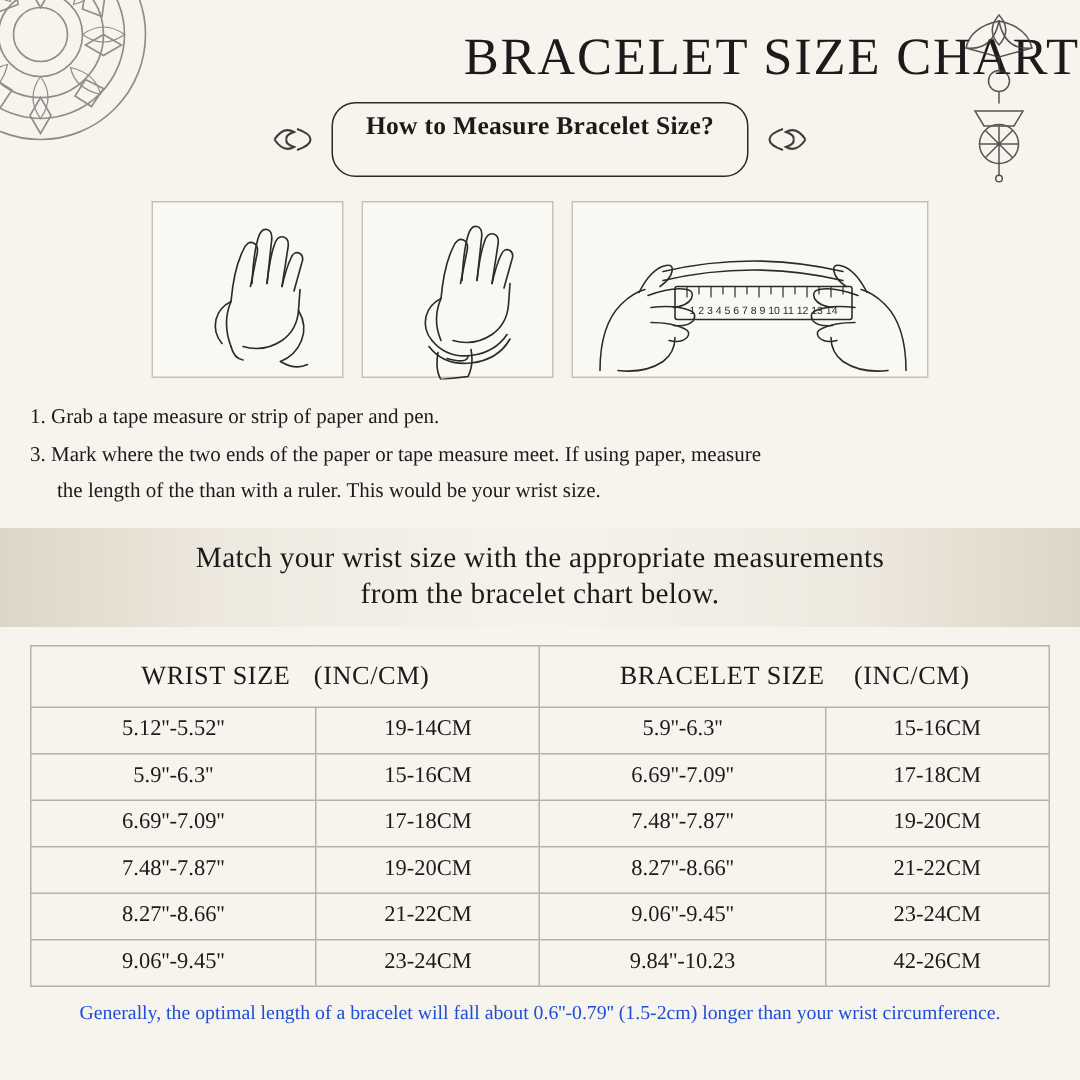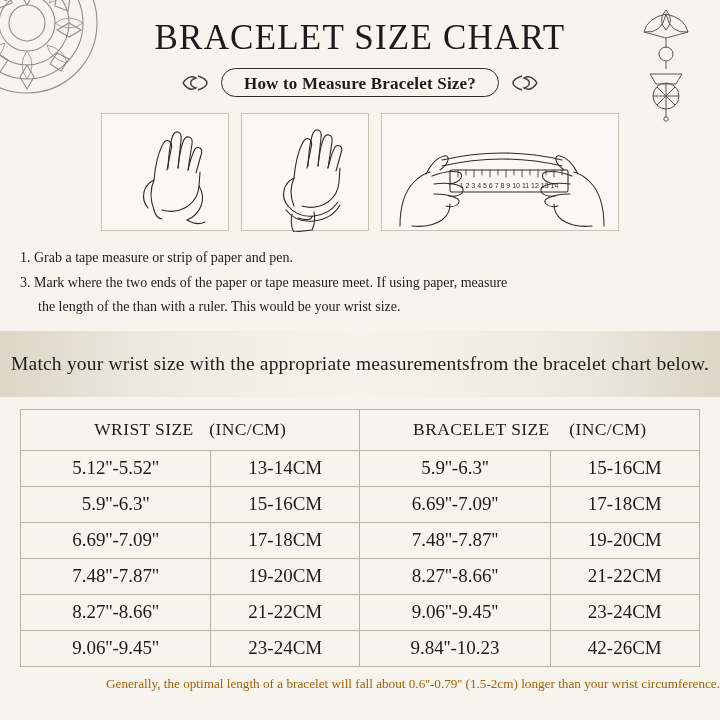--- a/index.html
+++ b/index.html
@@ -37,21 +37,21 @@
     right: 8px;
     top: 4px;
     width: 92px;
     height: 118px;
     opacity: .85;
     pointer-events: none;
   }
 
   
   .title {
-    text-align: center;
+    text-align: right;
     font-size: 35px;
     letter-spacing: 1.2px;
     padding-top: 18px;
     font-weight: 400;
     font-family: "Liberation Serif", serif;
   }
 
   
   .subtitle-row {
     display: flex;
@@ -61,21 +61,21 @@
     margin-top: 10px;
   }
   .flourish {
     width: 30px;
     height: 22px;
     opacity: .9;
   }
   .pill {
     border: 1.6px solid #2a2a2a;
     border-radius: 16px;
-    padding: 5px 22px 2px;
+    padding: 5px 22px 23px;
     font-size: 17px;
     font-weight: bold;
     letter-spacing: .2px;
     background: transparent;
     font-family: Liberation Serif, serif;
   }
 
   
   .illus-row {
     display: flex;
@@ -102,21 +102,21 @@
   .step {
     margin-bottom: 2px;
   }
 
   
   .banner {
     margin-top: 12px;
     height: 66px;
     background: linear-gradient(90deg, #ddd6c6 0%, #efeae0 22%, #f6f3ec 50%, #efeae0 78%, #ddd6c6 100%);
     display: flex;
-    flex-direction: row;
+    flex-direction: column;
     align-items: center;
     justify-content: center;
     text-align: center;
     line-height: 1.25;
   }
   .banner-line {
     font-size: 19.5px;
     letter-spacing: .2px;
   }
 
@@ -124,41 +124,41 @@
   table.size-table {
     border-collapse: collapse;
     width: 680px;
     margin: 12px auto 0;
     table-layout: fixed;
   }
   table.size-table th,
   table.size-table td {
     border: 1px solid #b9b2a4;
     text-align: center;
-    font-size: 19px;
+    font-size: 15px;
     padding: 6px 2px 7px;
     font-family: "Liberation Serif", serif;
   }
   table.size-table th {
     font-size: 17.5px;
     font-weight: 400;
     letter-spacing: .4px;
     padding: 9px 2px 10px;
   }
   .col-a { width: 28%; }
   .col-b { width: 22%; }
   .col-c { width: 28%; }
   .col-d { width: 22%; }
 
   
   .footnote {
-    text-align: right;
+    text-align: center;
     font-size: 13.2px;
     margin-top: 9px;
-    color: #a16207;
+    color: #1d4ed8;
   }
 </style>
 </head>
 <body>
 
 <div class="page">
 
   <svg class="mandala" viewBox="0 0 150 150">
     <g fill="none" stroke="#3a3a3a" stroke-width="1.1">
       <circle cx="75" cy="75" r="18"></circle>
@@ -321,21 +321,21 @@
         <th colspan="2">
           <span>BRACELET SIZE</span>
           <span style="display:inline-block;width:10px"></span>
           <span>(INC/CM)</span>
         </th>
       </tr>
     </thead>
     <tbody>
       <tr>
         <td>5.12''-5.52''</td>
-        <td>13-14CM</td>
+        <td>19-14CM</td>
         <td>5.9''-6.3''</td>
         <td>15-16CM</td>
       </tr>
       <tr>
         <td>5.9''-6.3''</td>
         <td>15-16CM</td>
         <td>6.69''-7.09''</td>
         <td>17-18CM</td>
       </tr>
       <tr>

